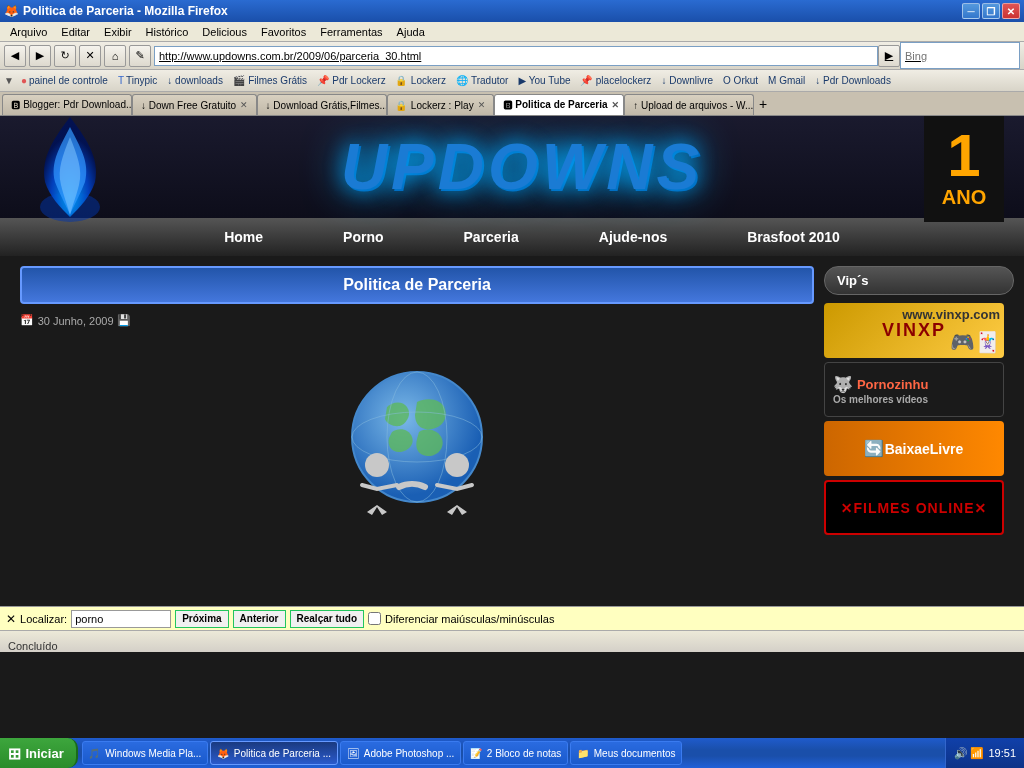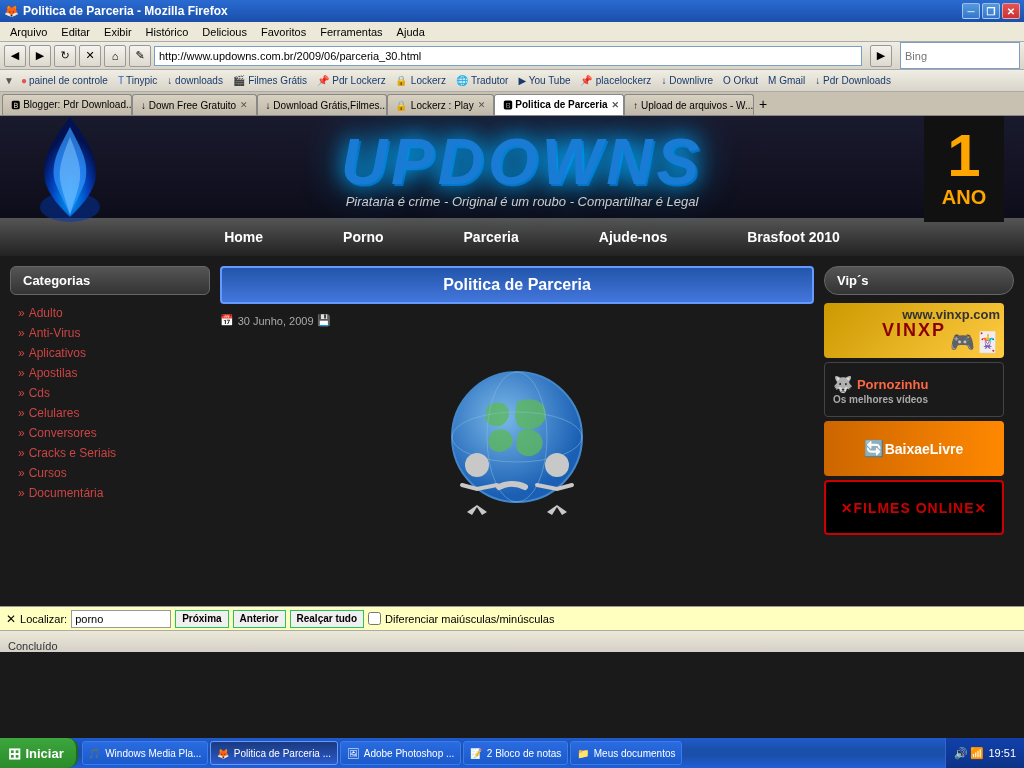--- a/index.html
+++ b/index.html
@@ -64,21 +64,21 @@
       height: 22px; min-width: 22px;
       background: linear-gradient(to bottom, #f5f3ed, #ddd9ce);
       border: 1px solid #999;
       border-radius: 2px;
       display: flex; align-items: center; justify-content: center;
       cursor: pointer;
       font-size: 11px;
       padding: 0 4px;
     }
     #address-bar-container {
-      display: flex; align-items: center; flex: 1; gap: 8px;
+      display: flex; align-items: center; flex: 1; gap: 0; text-decoration: underline;
     }
     #address-bar {
       flex: 1; height: 20px;
       border: 1px solid #7a9fc4;
       background: white;
       font-size: 11px;
       padding: 0 4px;
     }
     #search-bar {
       width: 120px; height: 27px;
@@ -505,51 +505,37 @@
           </radialGradient>
         </defs>
         <ellipse cx="45" cy="100" rx="30" ry="15" fill="#0033aa" opacity="0.5"></ellipse>
         <path d="M45 10 C30 30 15 50 20 75 C25 90 35 100 45 110 C55 100 65 90 70 75 C75 50 60 30 45 10Z" fill="url(#flameGrad)" opacity="0.9"></path>
         <path d="M45 20 C35 40 25 55 30 75 C35 88 42 100 45 108 C48 100 55 88 60 75 C65 55 55 40 45 20Z" fill="#3399ff" opacity="0.7"></path>
         <path d="M45 30 C38 48 32 62 36 78 C39 90 43 100 45 108 C47 100 51 90 54 78 C58 62 52 48 45 30Z" fill="#88ccff" opacity="0.5"></path>
       </svg>
     </div>
     <div id="site-logo-area">
       <div id="site-logo">UPDOWNS</div>
-      <div id="site-tagline">Pirataria é crime - Original é um roubo - Compartilhar é Legal</div>
     </div>
     <div id="anniversary-badge">
       <div id="anniversary-1">1</div>
       <div id="anniversary-ano">ANO</div>
     </div>
   </div>
 
   <div id="site-nav">
     <span class="nav-item">Home</span>
     <span class="nav-item">Porno</span>
     <span class="nav-item">Parceria</span>
     <span class="nav-item">Ajude-nos</span>
     <span class="nav-item">Brasfoot 2010</span>
   </div>
 
   <div id="main-content">
 
-    <div id="sidebar">
-      <div class="sidebar-header">Categorias</div>
-      <div class="sidebar-item">Adulto</div>
-      <div class="sidebar-item">Anti-Virus</div>
-      <div class="sidebar-item">Aplicativos</div>
-      <div class="sidebar-item">Apostilas</div>
-      <div class="sidebar-item">Cds</div>
-      <div class="sidebar-item">Celulares</div>
-      <div class="sidebar-item">Conversores</div>
-      <div class="sidebar-item">Cracks e Seriais</div>
-      <div class="sidebar-item">Cursos</div>
-      <div class="sidebar-item">Documentária</div>
-    </div>
 
     <div id="center-content">
       <div class="content-header">Politica de Parceria</div>
       <div class="post-meta">
         <span>📅</span>
         <span>30 Junho, 2009</span>
         <span>💾</span>
       </div>
       <div class="post-image">
         

